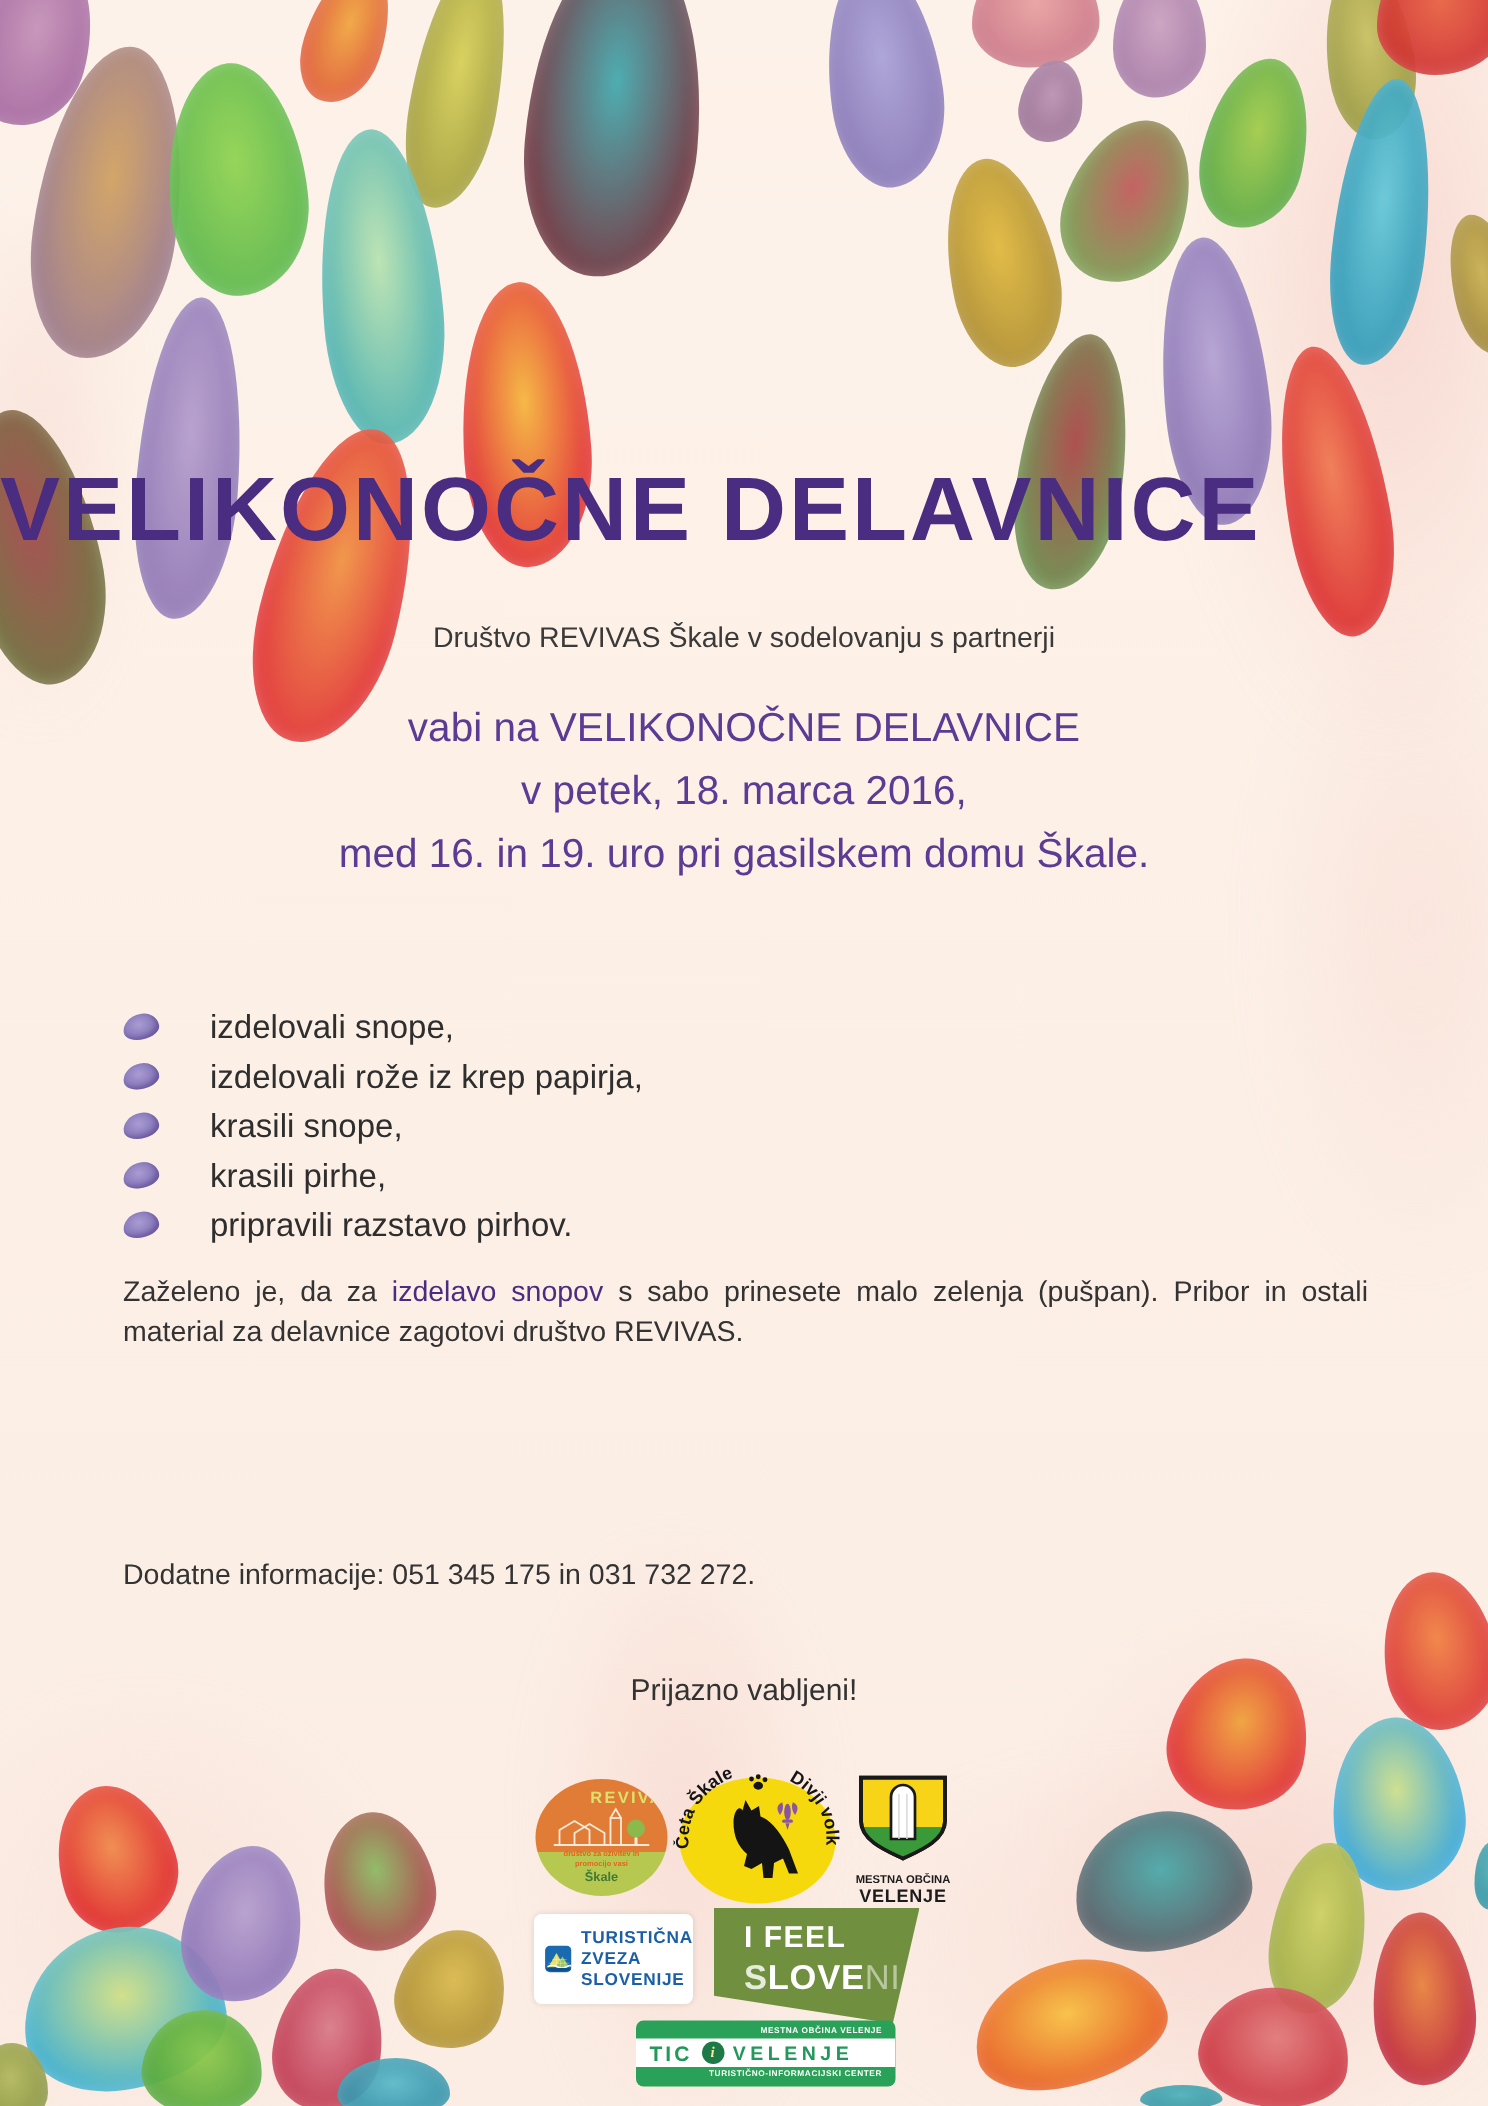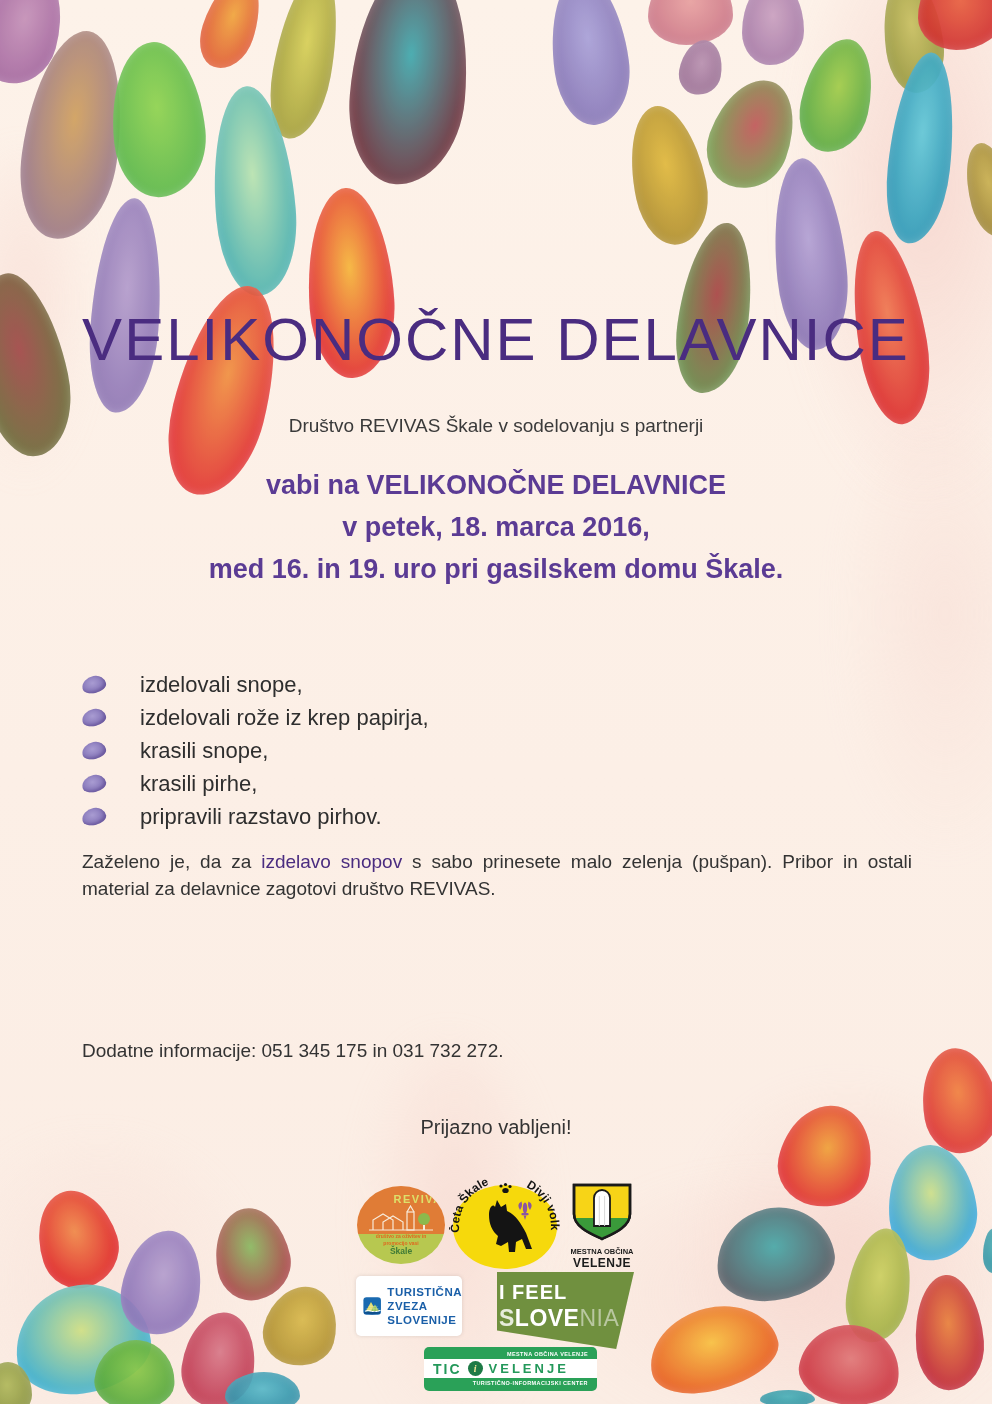--- a/index.html
+++ b/index.html
@@ -5,27 +5,27 @@
   html,body{margin:0;padding:0;background:#e8e2da;}
   .page{
     position:relative;width:992px;height:1404px;margin:0 auto;overflow:hidden;
     background:linear-gradient(180deg,#fdf2e9 0%,#fcefe6 55%,#fbede4 100%);
     font-family:"Liberation Sans","DejaVu Sans",sans-serif;
   }
   .wash{position:absolute;border-radius:45% 55% 50% 48%;filter:blur(16px);}
   .egg{position:absolute;border-radius:52% 48% 55% 45% / 62% 60% 40% 38%;opacity:.92;
        box-shadow:inset 0 0 10px rgba(255,255,255,.25);}
   .title{
-    position:absolute;top:305px;left:0;width:100%;margin:0;text-align:center;
-    font-size:60px;font-weight:normal;letter-spacing:2px;color:#4a2c80;
+    position:absolute;top:305px;left:0;width:100%;margin:0;text-align:left;
+    font-size:60px;font-weight:bold;letter-spacing:2px;color:#4a2c80;
   }
   .organizer{position:absolute;top:415px;left:0;width:100%;text-align:center;
     font-size:19px;color:#3a3a3a;}
   .invite{position:absolute;top:464px;left:0;width:100%;text-align:center;
-    font-size:27px;line-height:42px;font-weight:bold;color:#5b3b94;}
+    font-size:27px;line-height:42px;font-weight:normal;color:#5b3b94;}
   .intro{position:absolute;top:624px;left:82px;width:840px;font-size:22px;color:#2e2e2e;}
   .bullets{position:absolute;top:668px;left:82px;width:840px;margin:0;padding:0;list-style:none;}
   .bullets li{display:flex;align-items:center;height:33px;font-size:22px;color:#2e2e2e;}
   .egg-bullet{width:24px;height:17px;margin-right:34px;flex:0 0 auto;
     border-radius:55% 45% 52% 48%/60% 58% 42% 40%;transform:rotate(-12deg);
     background:radial-gradient(ellipse at 45% 40%, #a99cd2 0%, #7f6fb4 75%);
     box-shadow:inset -2px -2px 3px rgba(90,70,140,.5);}
   .para{position:absolute;top:848px;left:82px;width:830px;font-size:19px;
     line-height:27px;color:#333;text-align:justify;}
   .bold-purple{color:#4a2c80;font-weight:normal;}
@@ -41,22 +41,22 @@
   .rev-name{margin-top:7px;font-size:11px;font-weight:bold;letter-spacing:1.5px;color:#dde06a;margin-left:43px;}
   .rev-tag{margin-top:2px;font-size:5px;line-height:1.3;font-weight:bold;color:#e0671e;text-align:center;}
   .rev-place{font-size:8.5px;font-weight:bold;color:#3f7a36;}
   .ceta{left:449px;top:1179px;width:112px;height:92px;}
   .vel{left:562px;top:1182px;width:80px;text-align:center;}
   .vel-l1{font-size:7.5px;color:#1c1c1c;font-weight:bold;margin-top:1px;}
   .vel-l2{font-size:12px;color:#1c1c1c;font-weight:bold;letter-spacing:.5px;}
   .tzs{left:356px;top:1276px;width:106px;height:60px;background:#fff;border-radius:5px;
     display:flex;align-items:center;box-shadow:0 0 4px rgba(0,0,0,.12);}
   .tzs-text{font-size:11.5px;font-weight:bold;color:#1a5fa8;line-height:1.22;letter-spacing:.5px;}
-  .ifs{left:497px;top:1272px;width:137px;height:77px;background:#70903f;
-    clip-path:polygon(0 0,100% 0,87% 100%,0 76%);padding:9px 0 0 2px;box-sizing:border-box;}
+  .ifs{left:476px;top:1272px;width:137px;height:77px;background:#70903f;
+    clip-path:polygon(0 0,100% 0,87% 100%,0 76%);padding:9px 0 0 20px;box-sizing:border-box;}
   .ifs-l1{font-size:20px;font-weight:bold;color:#fff;letter-spacing:1px;}
   .ifs-l2{font-size:23px;letter-spacing:.5px;margin-top:1px;}
   .ifs-s{color:#e6ecdc;font-weight:bold;}
   .ifs-love{color:#ffffff;font-weight:bold;}
   .ifs-nia{color:#b9c7a0;}
   .tic{left:424px;top:1347px;width:173px;height:44px;background:#2aa158;border-radius:5px;
     display:grid;grid-template-rows:12px 19px 13px;overflow:hidden;}
   .tic-top,.tic-bot{font-size:5.5px;font-weight:bold;color:#fff;text-align:right;
     padding-right:9px;letter-spacing:.4px;}
   .tic-top{padding-top:4px;}

